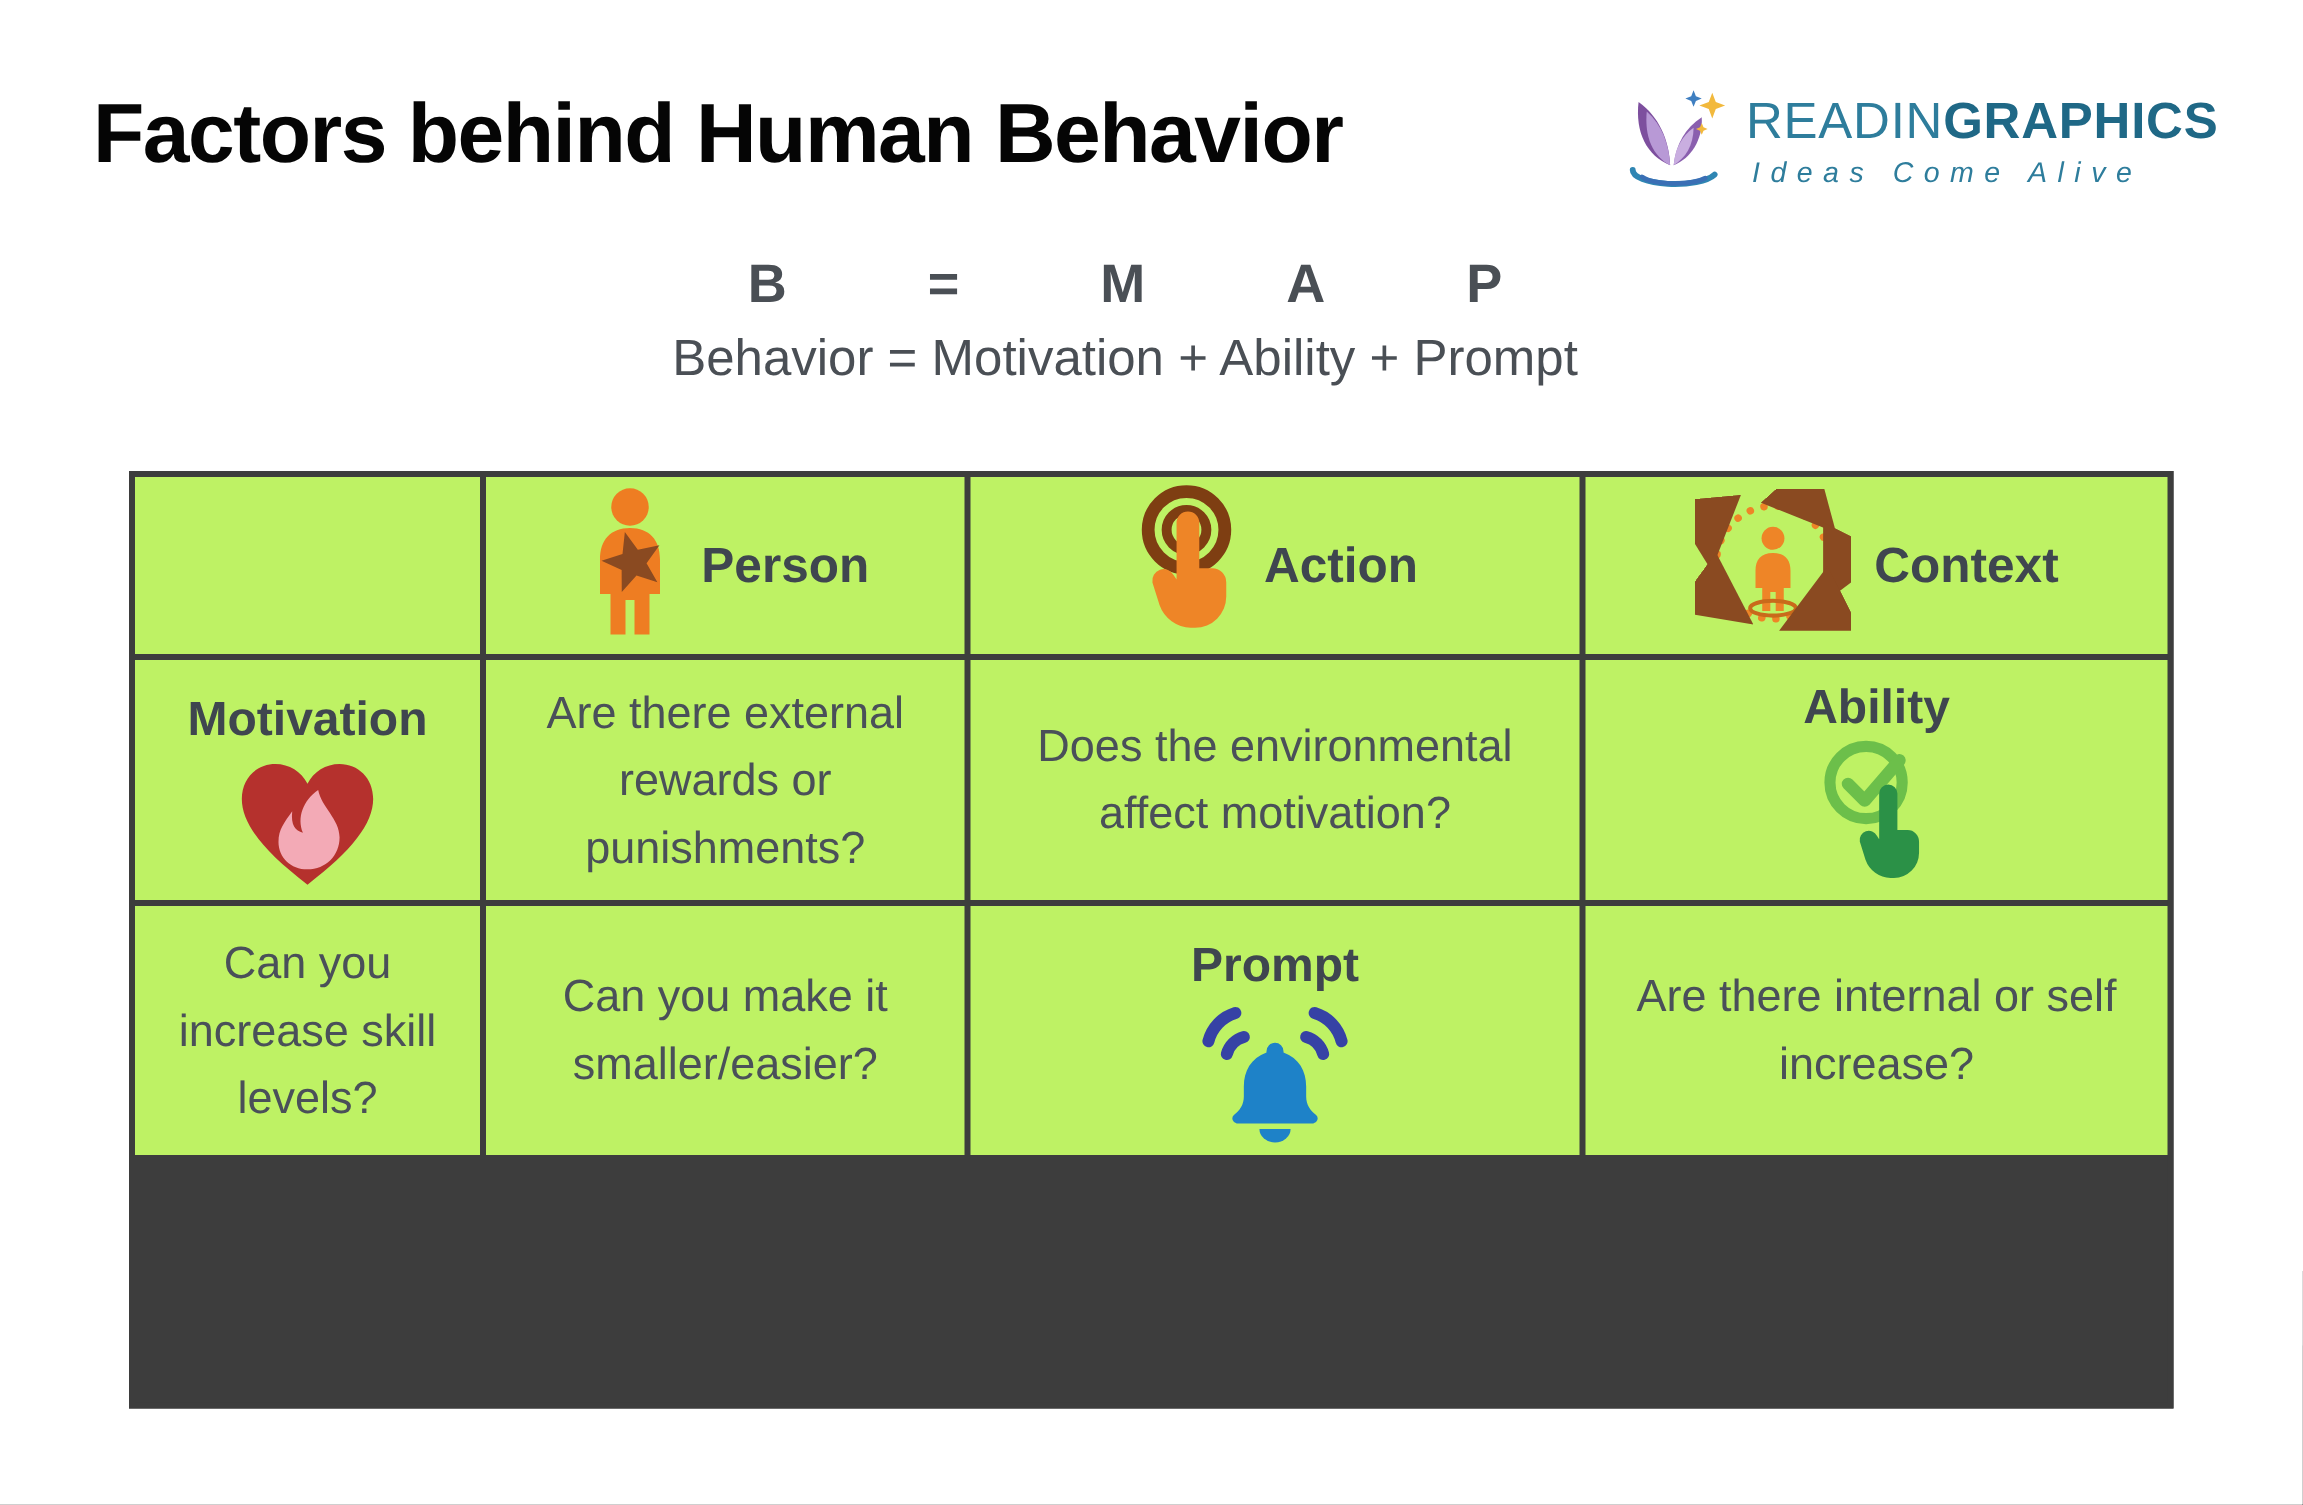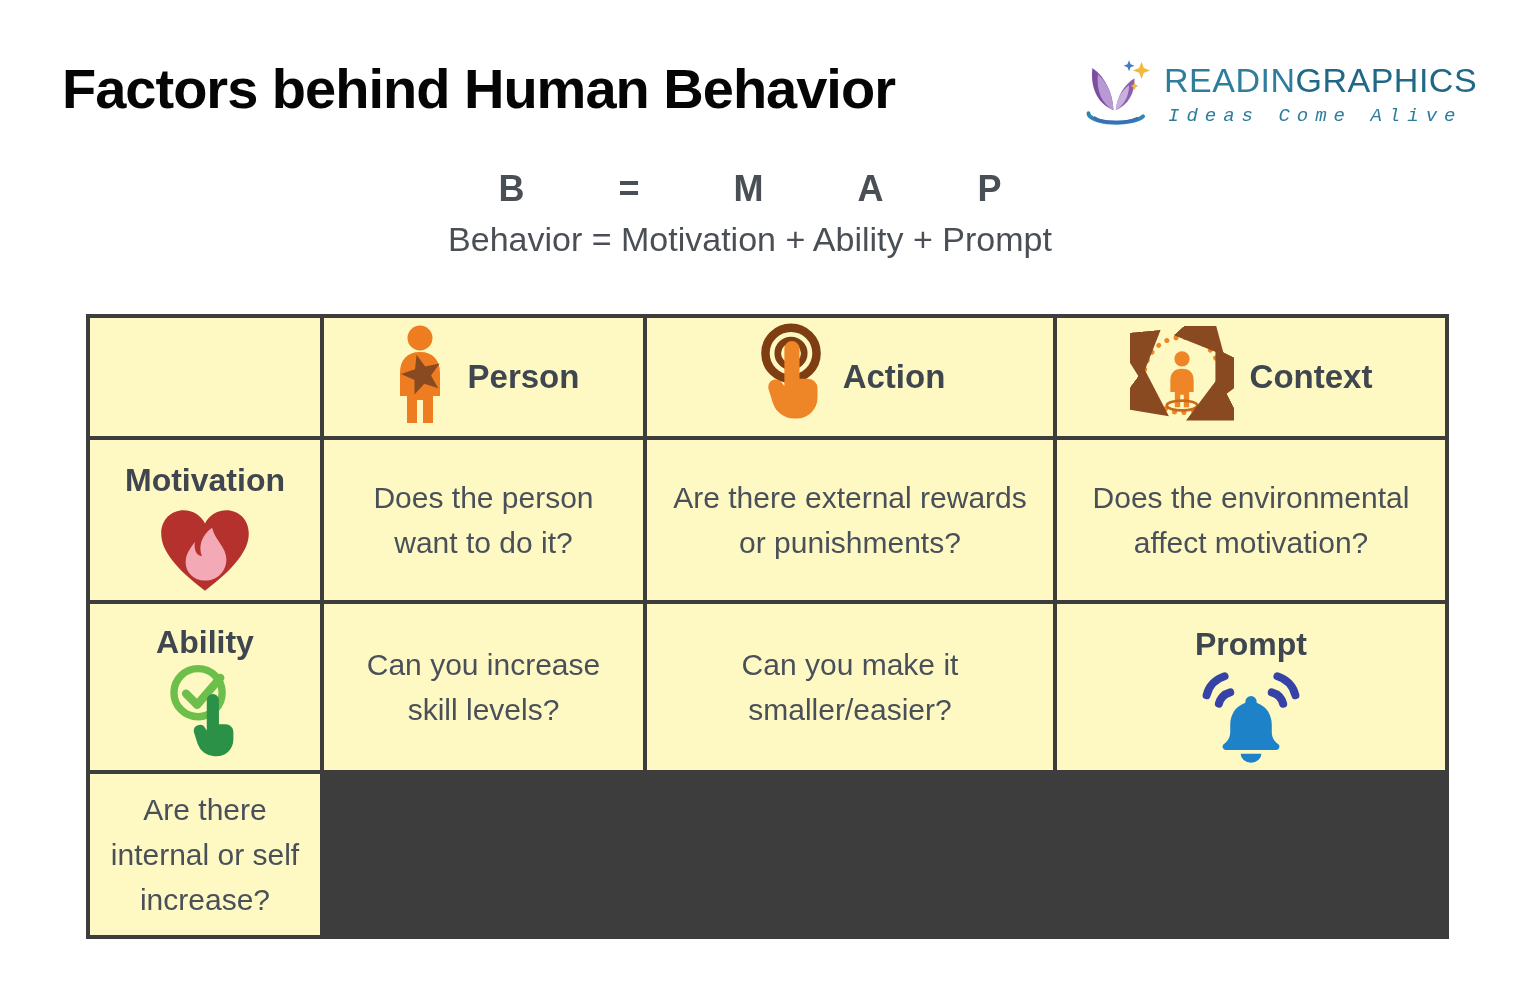--- a/index.html
+++ b/index.html
@@ -9,35 +9,35 @@
 
   
   .title { position:absolute; left:62px; top:56px; font-size:56px; font-weight:800;
            color:#050505; letter-spacing:-1px; }
 
   
   .logo { position:absolute; left:1076px; top:50px; display:flex; align-items:center; gap:10px; }
   .logo-text { display:flex; flex-direction:column; }
   .brand { font-size:34px; letter-spacing:0.5px; line-height:1.05; white-space:nowrap; }
   .brand .light { color:#2e7d9c; font-weight:400;text-align:center; }
-  .brand .bold  { color:#1f6886; font-weight:400; }
+  .brand .bold  { color:#1f6886; font-weight:700; }
   .tagline { font-size:19px; font-style:italic; letter-spacing:7px; color:#2e7d9c;
-             margin-top:6px; padding-left:4px; white-space:nowrap;font-family:Liberation Mono, monospace; }
+             margin-top:6px; padding-left:4px; white-space:nowrap; }
 
   
   .formula { position:absolute; left:0; top:168px; width:1500px; text-align:center; color:#4a4f55; }
   .formula-letters { display:flex; justify-content:center; gap:94px; font-size:36px; font-weight:700; }
   .formula-expansion { margin-top:10px; font-size:34px; font-weight:400; }
 
   
   .bmap-table { position:absolute; left:86px; top:314px; width:1363px; height:625px;
                 background:#3d3d3d; border:4px solid #3d3d3d;
                 display:grid; grid-template-columns:230px 319px 406px 388px;
                 grid-template-rows:118px 160px 166px 161px; gap:4px; }
-  .cell { background:#fef9c3; display:flex; align-items:center; justify-content:center;
+  .cell { background:#bef264; display:flex; align-items:center; justify-content:center;
           text-align:center; }
   .q-cell { font-size:30px; line-height:1.5; color:#4a5059; padding:4px 14px; }
   .col-head { gap:16px; }
   .col-head .label { font-size:33px; font-weight:700; color:#3f464f; }
   .row-head { flex-direction:column; gap:2px; padding-top:8px;justify-content:flex-end; }
   .row-head .label { font-size:32px; font-weight:700; color:#3f464f; line-height:1.1; }
   .icon { display:block; }
 </style>
 </head>
 <body>
@@ -129,21 +129,20 @@
 
     <div class="cell row-head">
       <span class="label">Motivation</span>
       <span class="icon">
         <svg width="112" height="96" viewBox="0 0 110 92">
           <path d="M55,88 C26,66 12,48 12,32 C12,18 22,9 34,9 C43,9 51,14 55,22 C59,14 67,9 76,9 C88,9 98,18 98,32 C98,48 84,66 55,88 Z" fill="#b5312d"></path>
           <path d="M62,26 C64,37 76,45 76,57 C76,69 67,78 55,78 C44,78 36,70 36,60 C36,52 40,47 45,40 C44,49 47,53 52,54 C48,44 52,33 62,26 Z" fill="#f3aab6"></path>
         </svg>
       </span>
     </div>
-    <div class="cell q-cell">Does the person want to do it?</div>
     <div class="cell q-cell">Are there external rewards or punishments?</div>
     <div class="cell q-cell">Does the environmental affect motivation?</div>
 
     <div class="cell row-head">
       <span class="label">Ability</span>
       <span class="icon">
         <svg width="88" height="104" viewBox="0 0 95 112">
           <circle cx="40" cy="33" r="26" fill="none" stroke="#6cbf4a" stroke-width="8"></circle>
           <path d="M27,34 L39,46 L64,17" fill="none" stroke="#6cbf4a" stroke-width="9" stroke-linecap="round" stroke-linejoin="round"></path>
           <g transform="translate(24,18) scale(0.82)">

